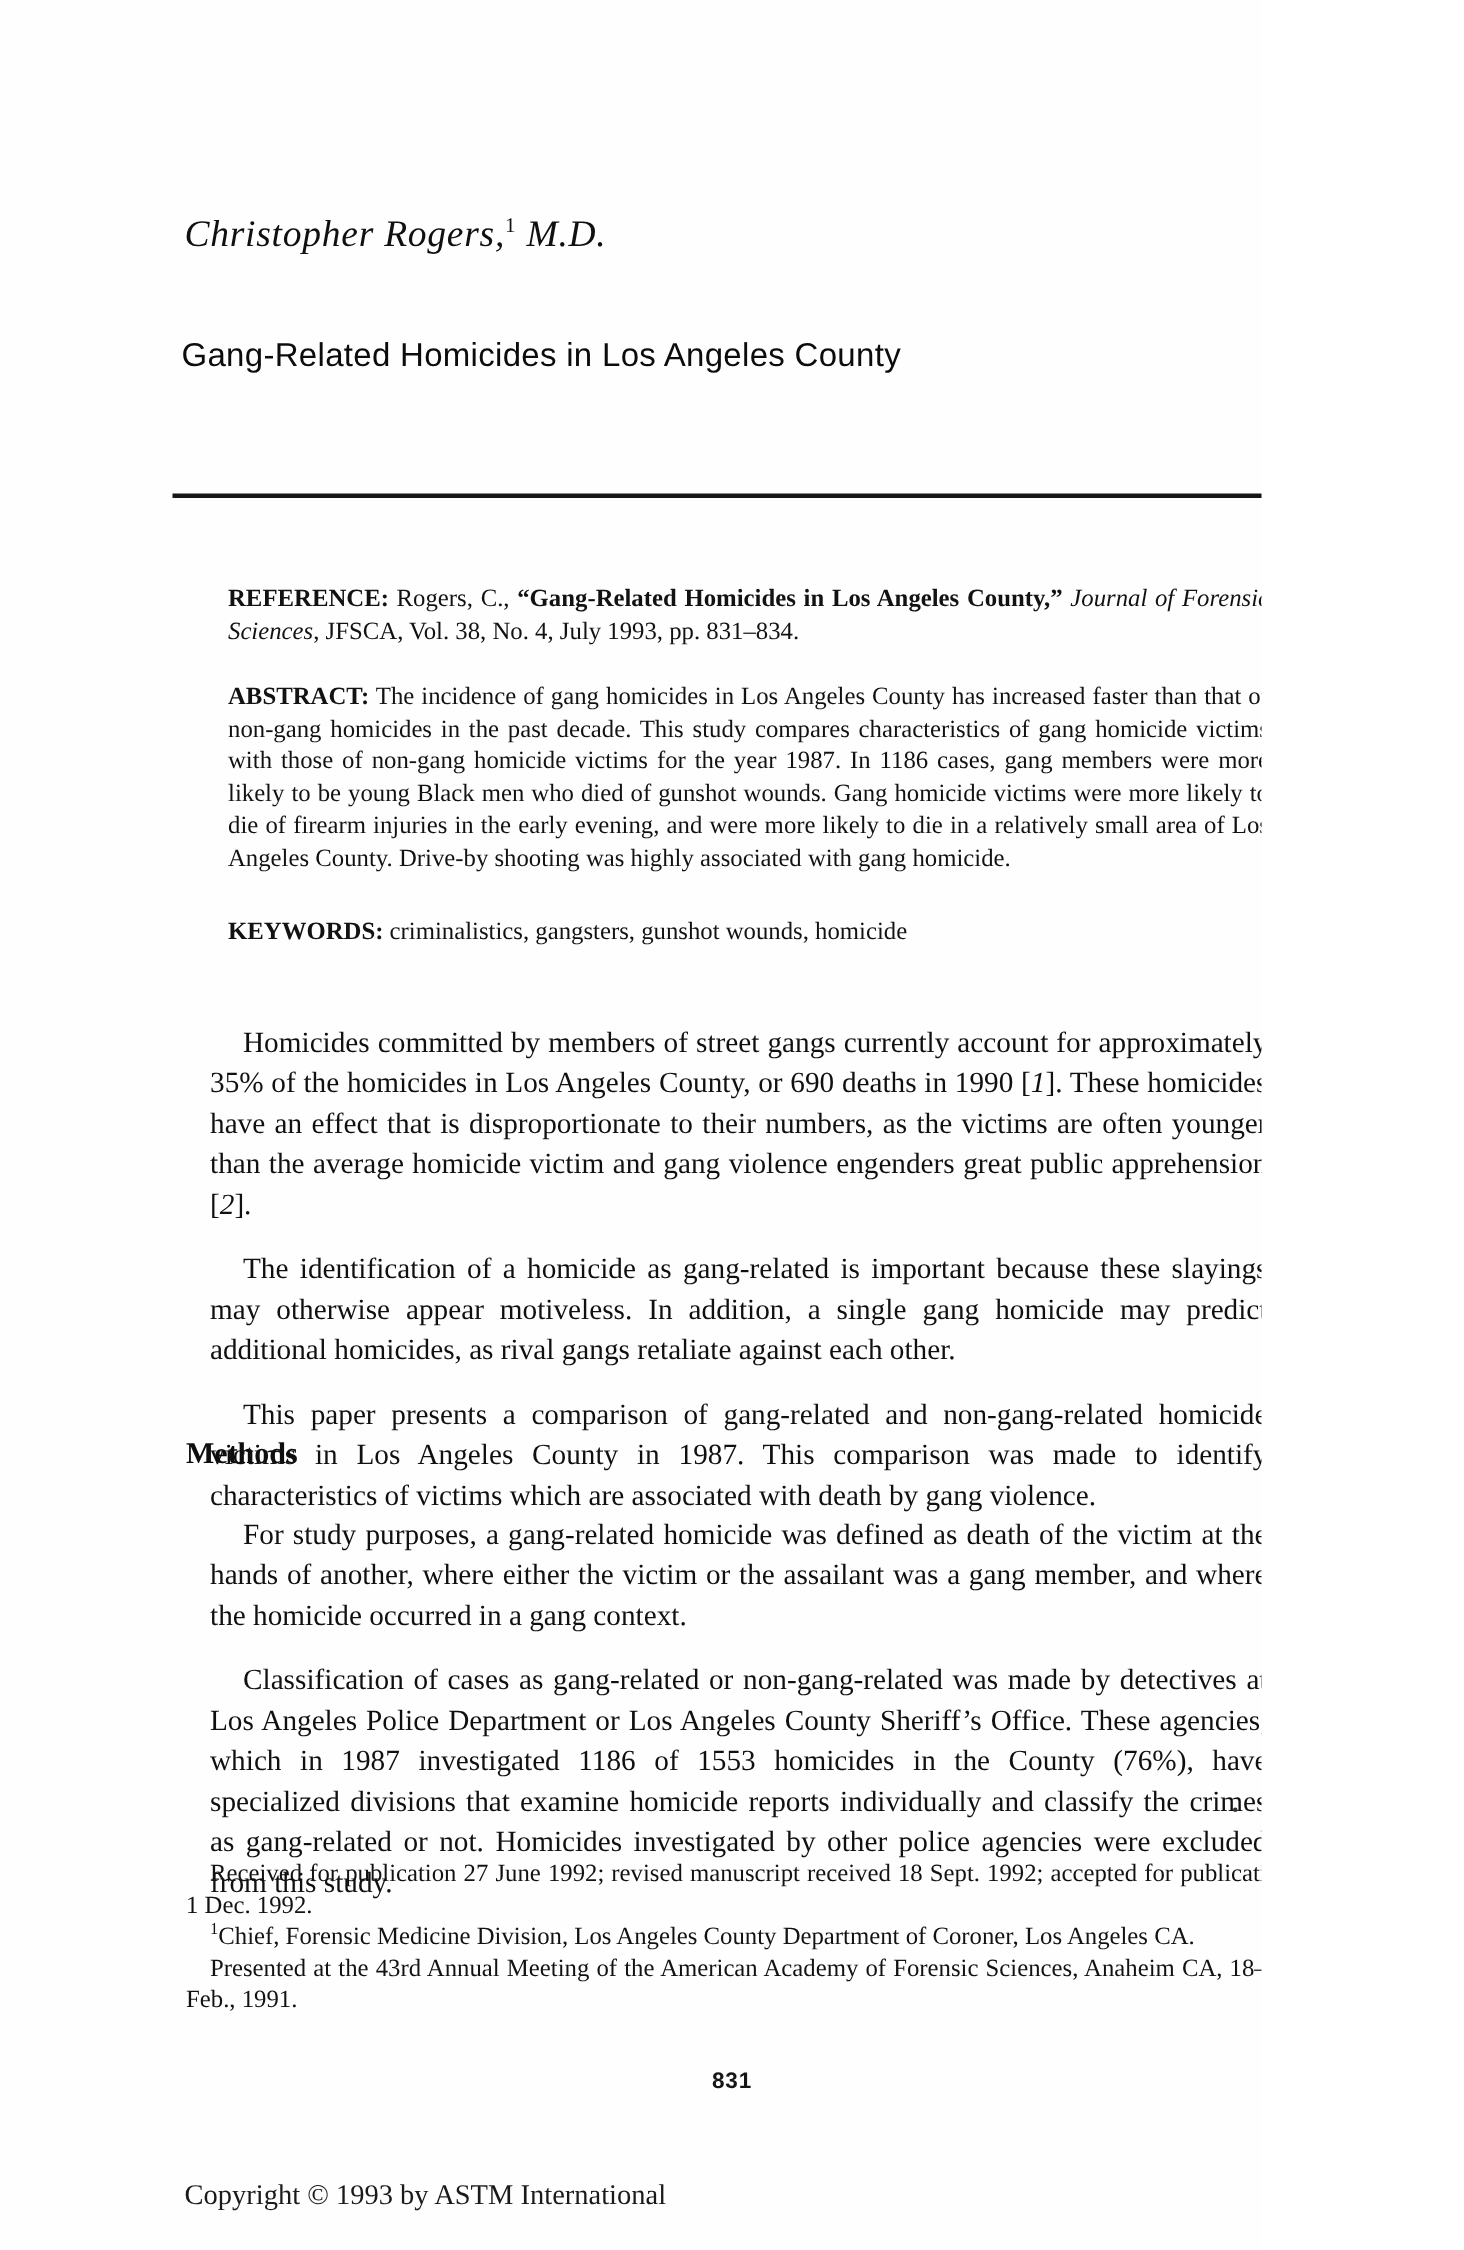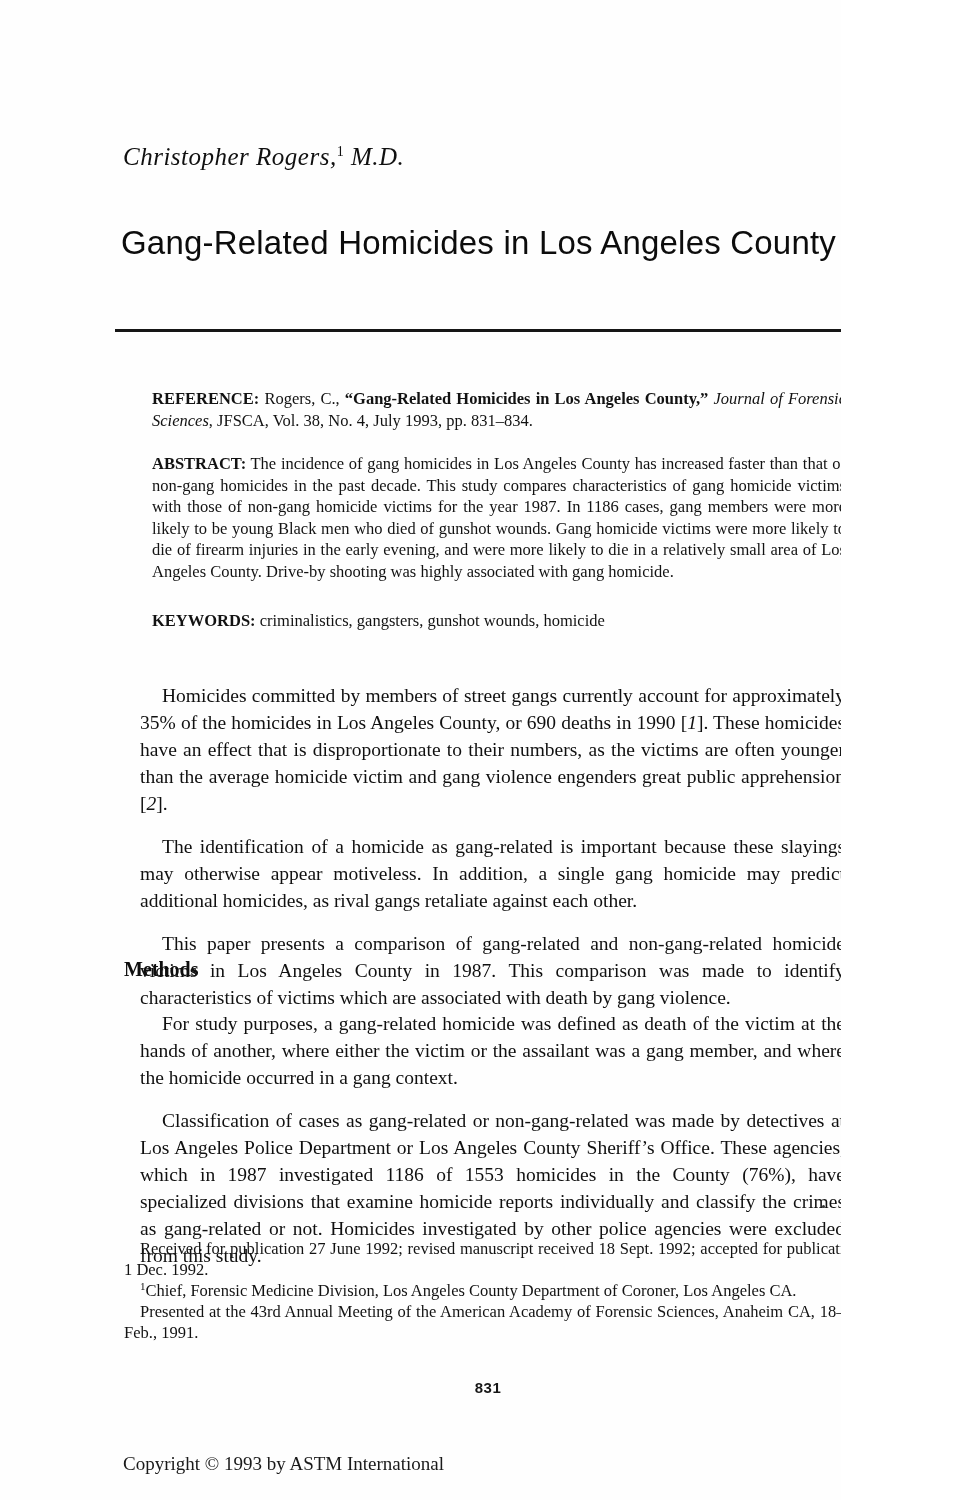--- a/index.html
+++ b/index.html
@@ -30,21 +30,21 @@
     font-size: 14px;
     font-style: normal;
     vertical-align: super;
     line-height: 0;
   }
   .paper-title {
     position: absolute;
     top: 224px;
     left: 121px;
     font-family: "Liberation Sans", sans-serif;
-    font-size: 33px;
+    font-size: 22px;
     font-weight: 400;
     letter-spacing: 0.2px;
     color: #0c0c0c;
     margin: 0;
   }
   .title-rule {
     position: absolute;
     top: 329px;
     left: 115px;
     width: 755px;

